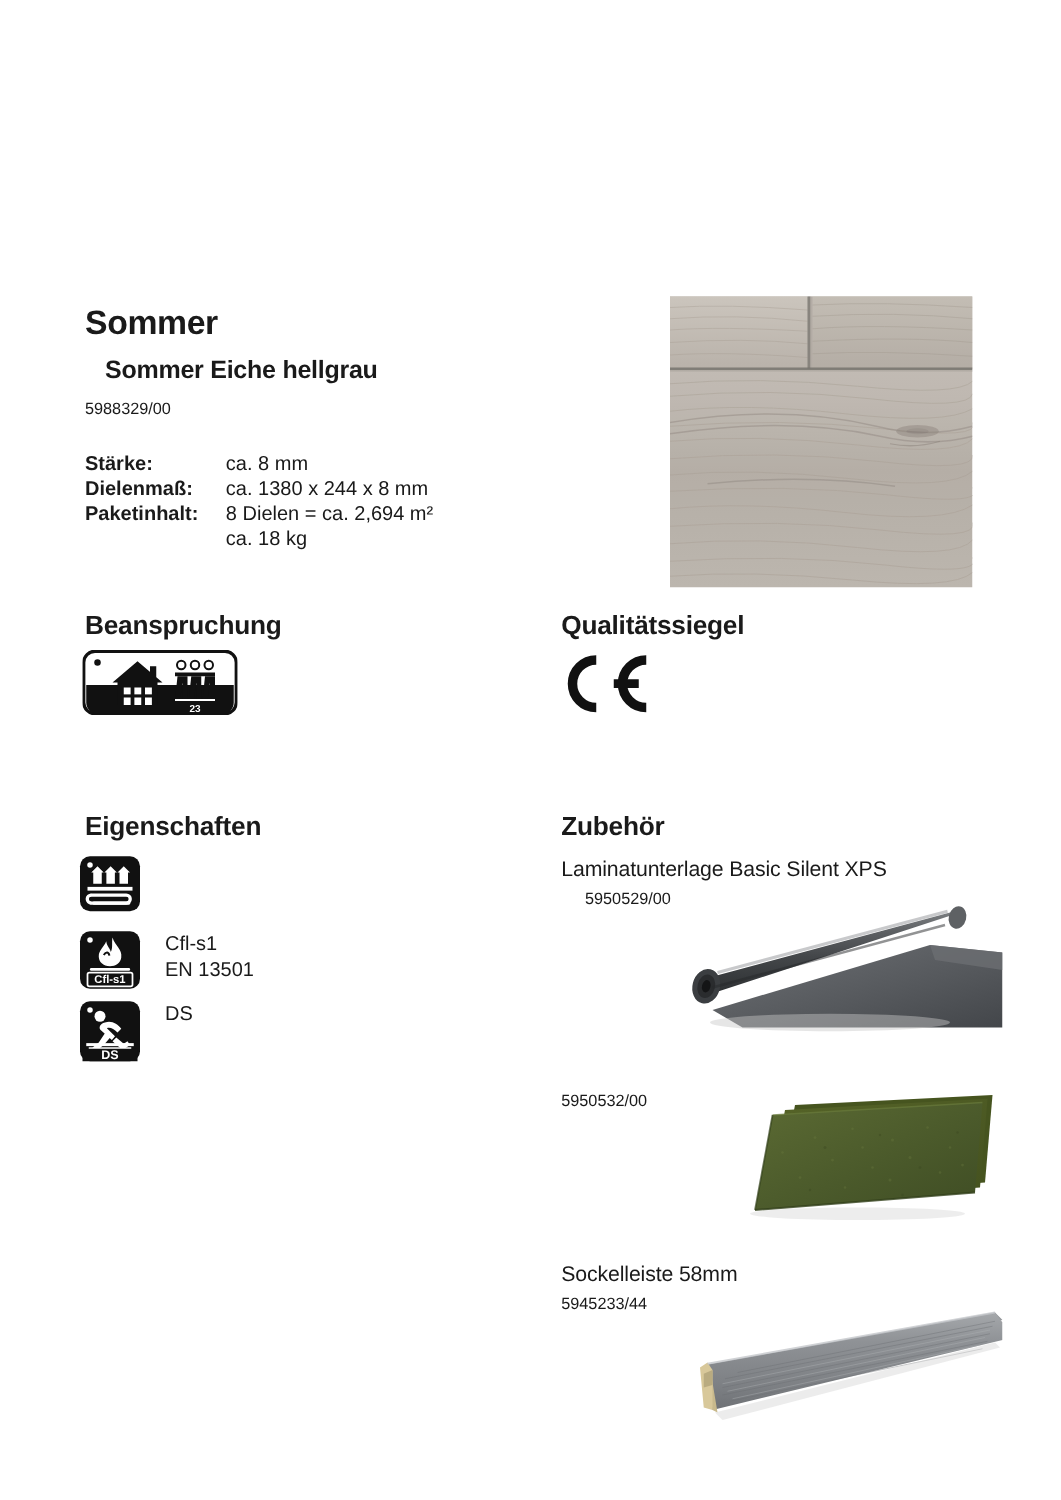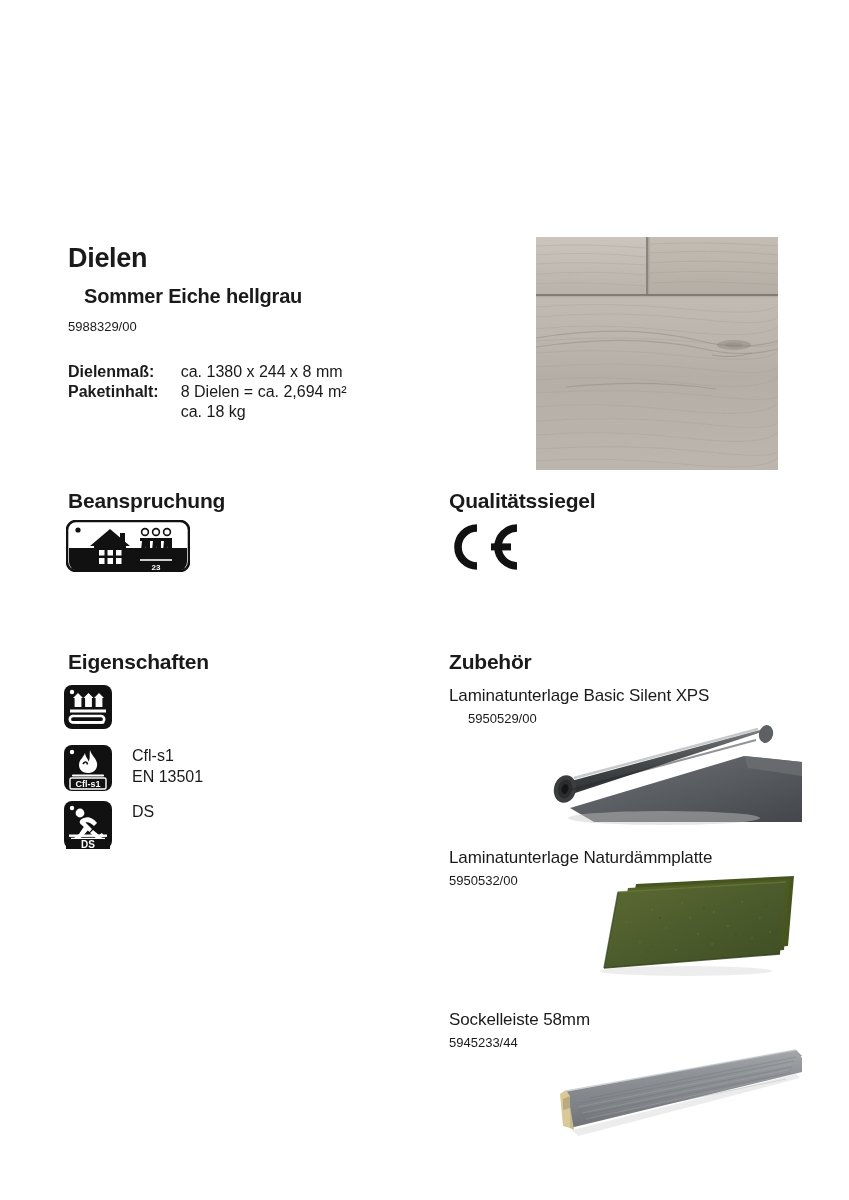--- a/index.html
+++ b/index.html
@@ -161,27 +161,31 @@
     width: 268px;
     height: 104px;
   }
   svg { display: block; }
 </style>
 </head>
 <body>
 
 <div class="page">
 
-  <div class="title">Dielen</div>
+  <div class="title">Sommer</div>
   <div class="subtitle">Sommer Eiche hellgrau</div>
   <div class="artnr">5988329/00</div>
 
   <div class="specs">
     <table>
       <tbody>
+        <tr>
+          <td class="k">Stärke:</td>
+          <td class="v">ca. 8 mm</td>
+        </tr>
         <tr>
           <td class="k">Dielenmaß:</td>
           <td class="v">ca. 1380 x 244 x 8 mm</td>
         </tr>
         <tr>
           <td class="k">Paketinhalt:</td>
           <td class="v">8 Dielen = ca. 2,694 m²</td>
         </tr>
         <tr>
           <td class="k"></td>
@@ -434,21 +438,20 @@
       <ellipse cx="31" cy="67" rx="7" ry="9.5" fill="#2a2c2e" transform="rotate(14 31 67)"></ellipse>
       <ellipse cx="31" cy="67" rx="3.4" ry="5" fill="#141516" transform="rotate(14 31 67)"></ellipse>
 
       <path d="M40 56 L224 7" stroke="#9a9da0" stroke-width="2.4" opacity="0.55" fill="none"></path>
       <path d="M36 68 L222 18" stroke="#26282a" stroke-width="2" opacity="0.5" fill="none"></path>
 
       <ellipse cx="130" cy="96" rx="96" ry="7" fill="#c8c8c8" opacity="0.45"></ellipse>
     </svg>
   </div>
 
-  <div class="acc-name" id="acc-name-1">Laminatunterlage Naturdämmplatte</div>
   <div class="acc-nr" id="acc-nr-1">5950532/00</div>
 
   <div class="img-green">
     <svg width="242" height="110" viewBox="0 0 242 110">
       <defs>
         <linearGradient id="gPanel1" x1="0" y1="0" x2="1" y2="1">
           <stop offset="0%" stop-color="#5b6a33"></stop>
           <stop offset="55%" stop-color="#4b5a2b"></stop>
           <stop offset="100%" stop-color="#3f4d24"></stop>
         </linearGradient>

